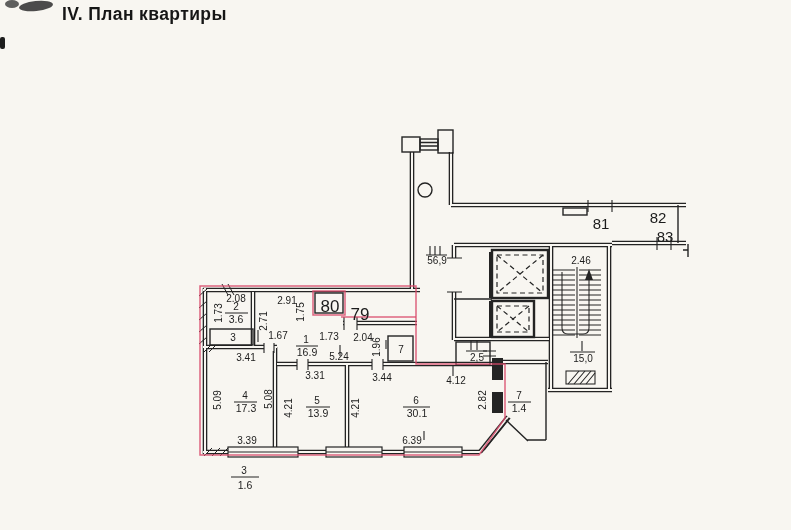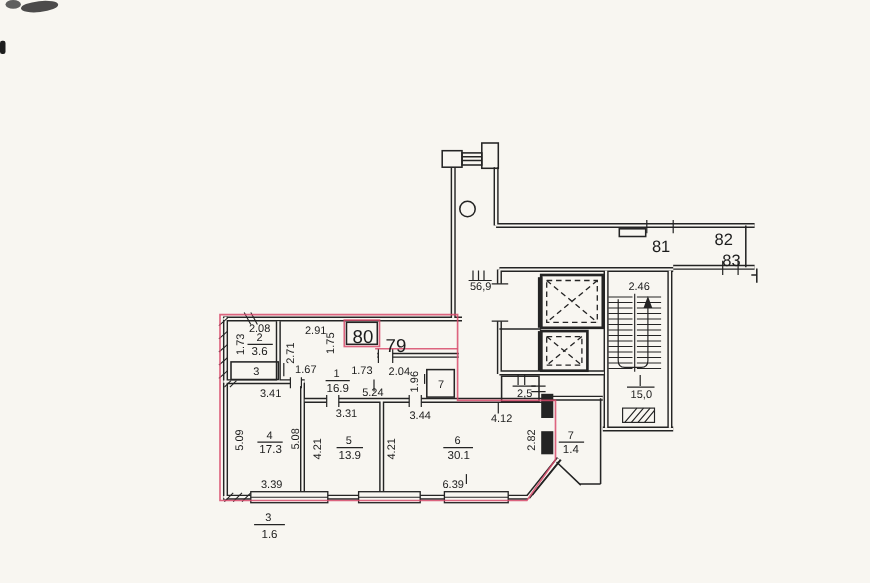--- a/index.html
+++ b/index.html
@@ -22,20 +22,21 @@
   .solid{fill:#242424;stroke:none;}
   text{fill:#1c1c1c;font-family:"Liberation Sans",sans-serif;font-size:10px;}
   .fs-big{font-size:17px;}
   .fs-mid{font-size:15px;}
   .fs-area{font-size:10.5px;}
 </style>
 </head>
 <body>
 
 <div class="page">
+  <div class="title">IV. План квартиры</div>
 
   <svg width="791" height="530" viewBox="0 0 791 530">
     <defs>
       <g id="dw">
         <path d="M203,290 H420"></path>
         <path d="M205,288 V454"></path>
         <path d="M203,452 H480"></path>
         <path d="M480,452 L508,417"></path>
         <path d="M412,152 V290"></path>
         <path d="M451,152 V205"></path>

